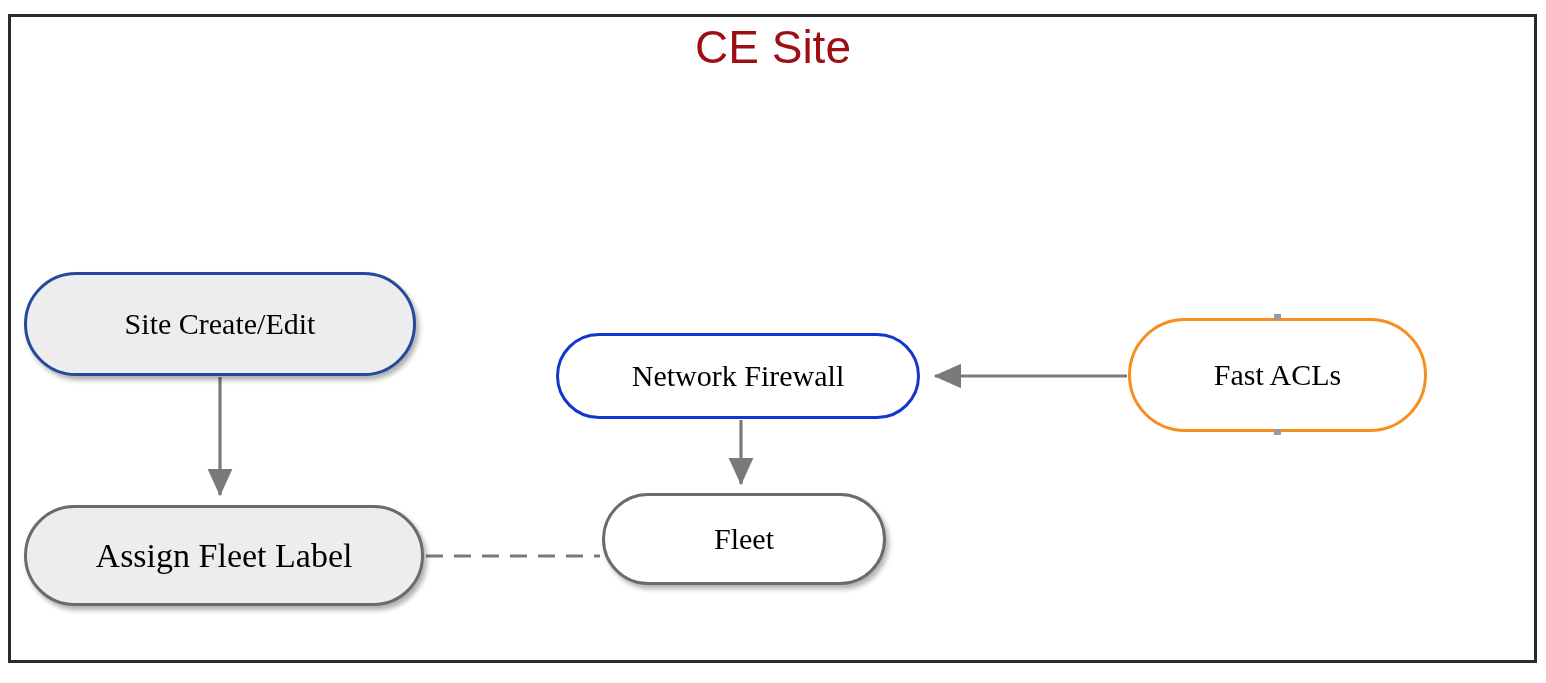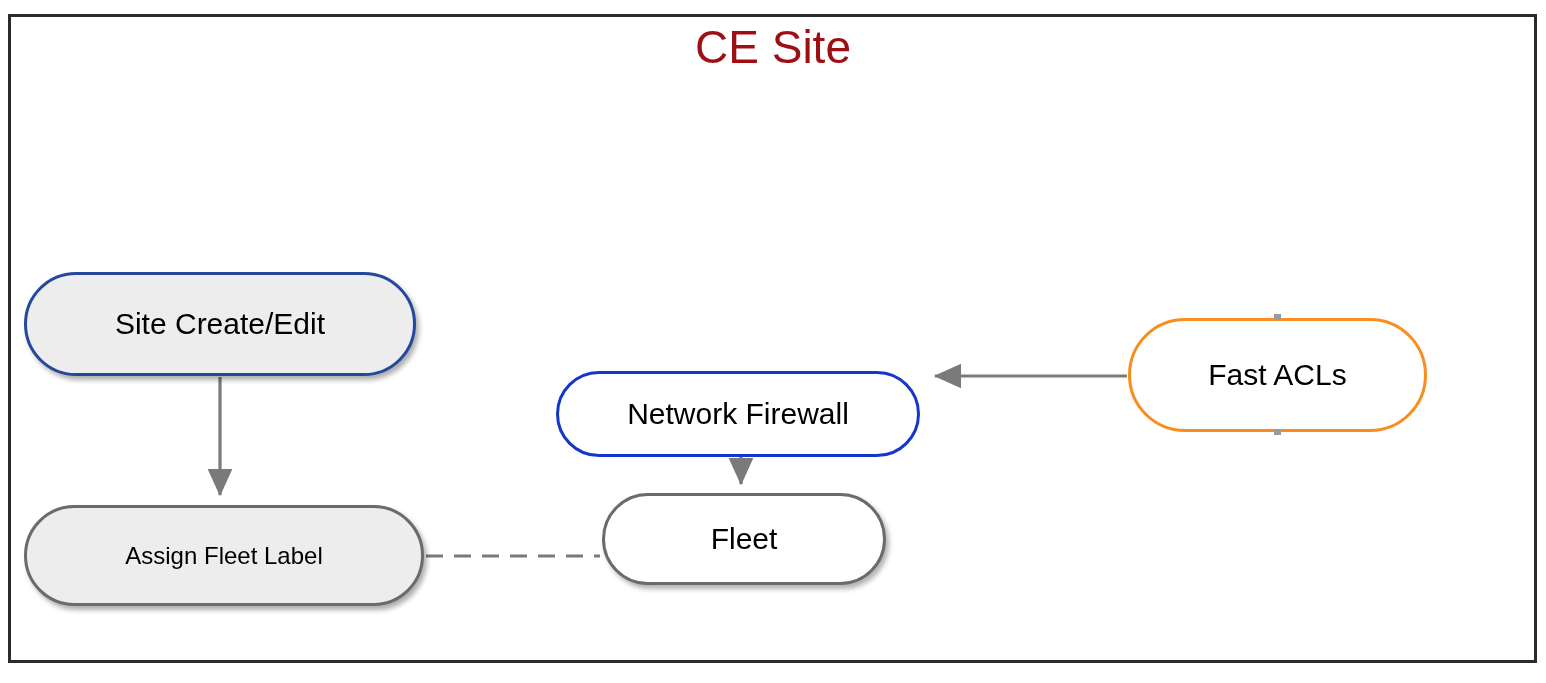--- a/index.html
+++ b/index.html
@@ -52,21 +52,21 @@
   }
   
   .node {
     position: absolute;
     box-sizing: border-box;
     display: flex;
     align-items: center;
     justify-content: center;
     text-align: center;
     color: #000000;
-    font-family: Liberation Sans, sans-serif;
+    font-family: Liberation Serif, serif;
     white-space: nowrap;
   }
   .node-label {
     display: block;
     line-height: 1.05;
   }
   
   .node.style-gray-blue {
     background: #ededed;
     border: 3px solid #23489c;
@@ -75,21 +75,20 @@
   
   .node.style-gray-gray {
     background: #ededed;
     border: 3px solid #6b6b6b;
     box-shadow: 3px 4px 5px rgba(0,0,0,0.32);
   }
   
   .node.style-white-blue {
     background: #ffffff;
     border: 3px solid #1536cc;
-    margin-top: 38px;
   }
   
   .node.style-white-orange {
     background: #ffffff;
     border: 3px solid #f78e1e;
   }
   
   .node.style-white-gray {
     background: #ffffff;
     border: 3px solid #6b6b6b;
@@ -133,21 +132,21 @@
 
     <g>
       <line x1="426" y1="556" x2="600" y2="556" stroke="#7a7a7a" stroke-width="3.2" stroke-dasharray="17 11"></line>
     </g>
   </svg>
 
   <div class="node style-gray-blue" style="left:24px; top:272px; width:392px; height:104px; border-radius:52px; font-size:30px;">
     <span class="node-label">Site Create/Edit</span>
   </div>
 
-  <div class="node style-gray-gray" style="left:24px; top:505px; width:400px; height:101px; border-radius:51px; font-size:24px;">
+  <div class="node style-gray-gray" style="left:24px; top:505px; width:400px; height:101px; border-radius:51px; font-size:34px;">
     <span class="node-label">Assign Fleet Label</span>
   </div>
 
   <div class="node style-white-blue" style="left:556px; top:333px; width:364px; height:86px; border-radius:43px; font-size:30px;">
     <span class="node-label">Network Firewall</span>
   </div>
 
   <div class="node style-white-gray" style="left:602px; top:493px; width:284px; height:92px; border-radius:62px; font-size:30px;">
     <span class="node-label">Fleet</span>
   </div>

